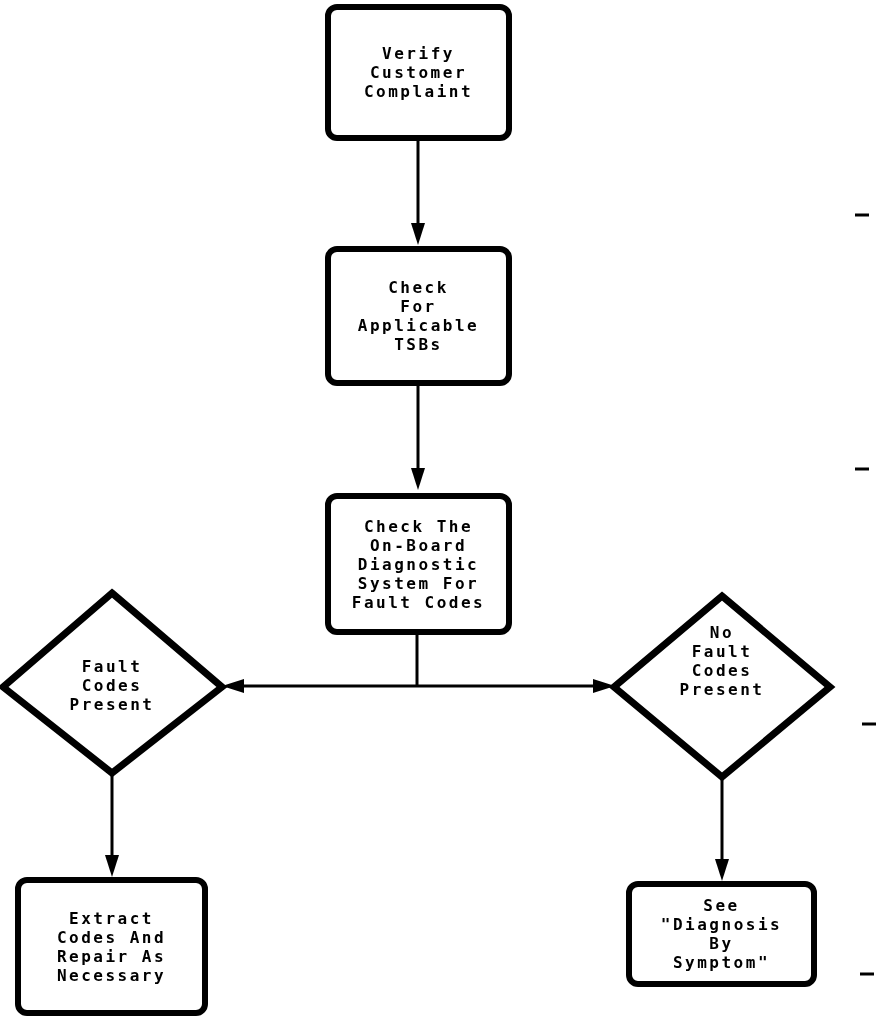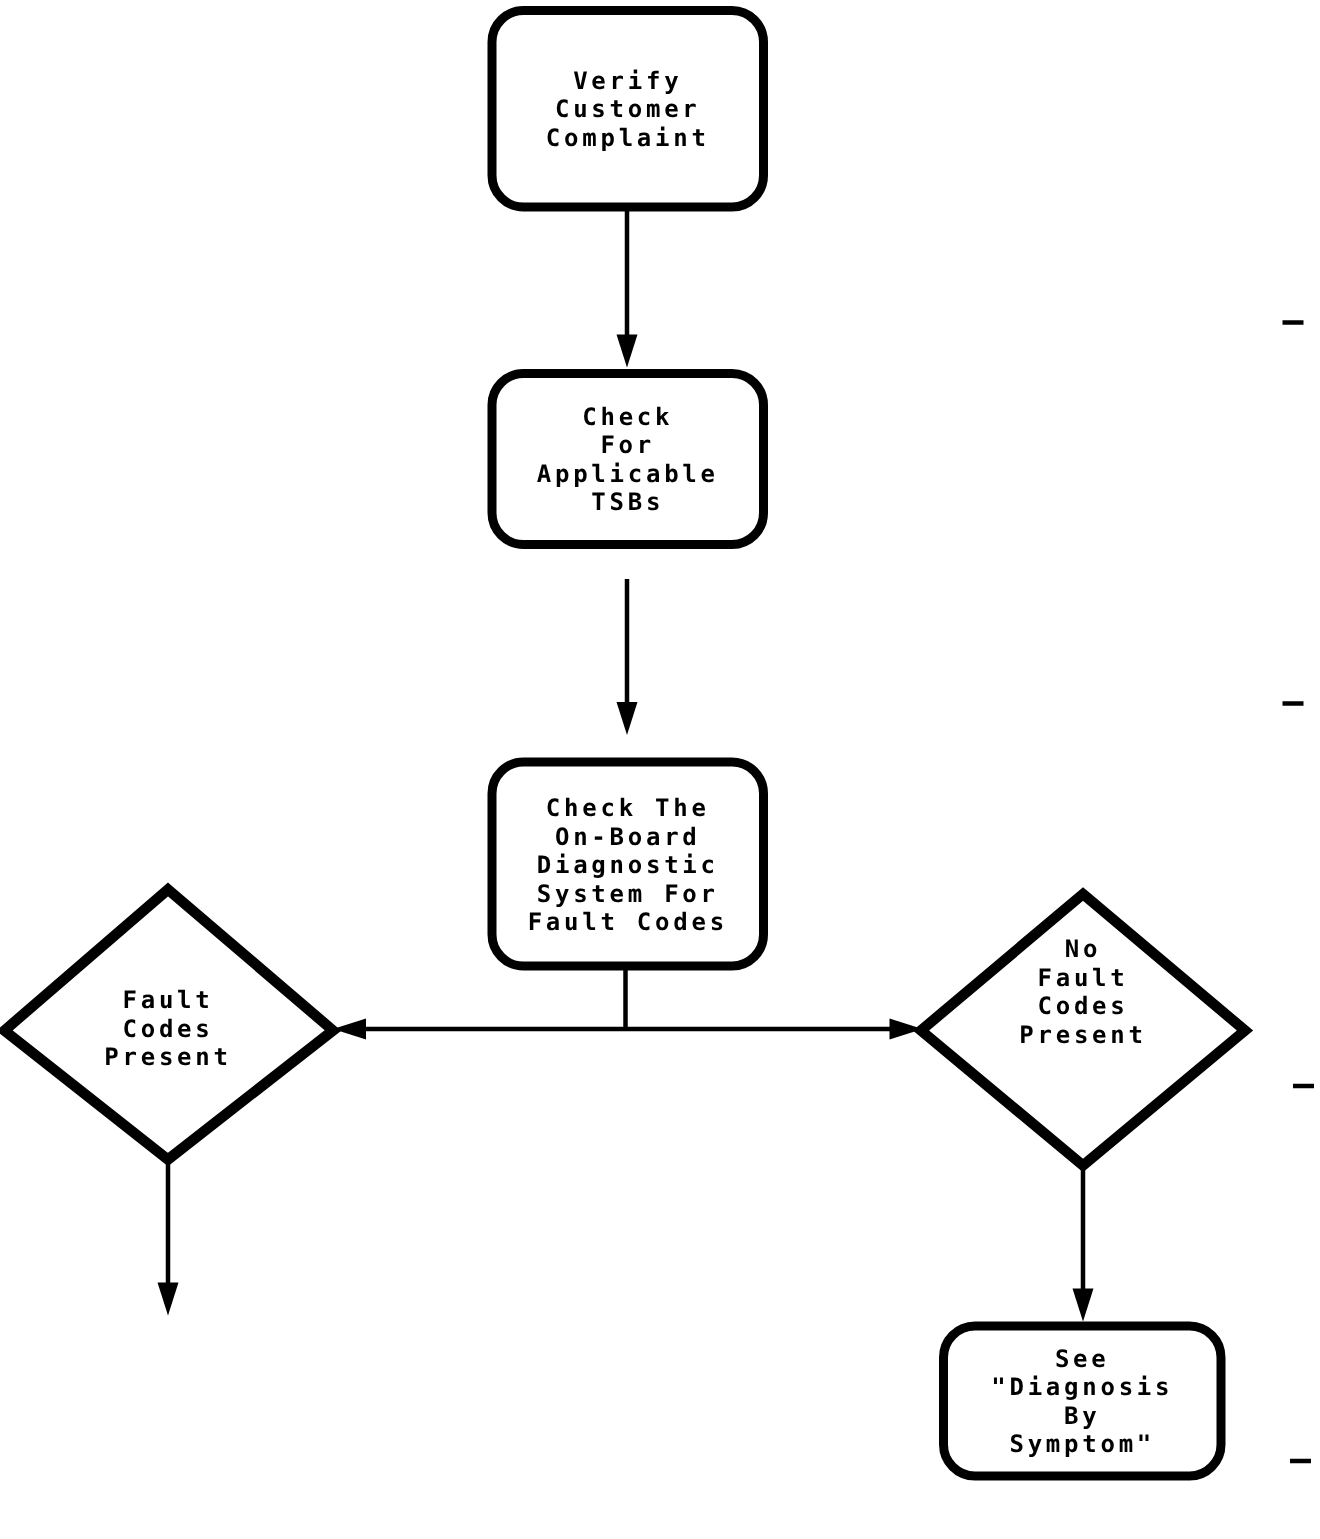--- a/index.html
+++ b/index.html
@@ -13,21 +13,21 @@
   }
   .wires {
     position: absolute;
     left: 0; top: 0;
     width: 880px; height: 1026px;
   }
   .node {
     position: absolute;
     box-sizing: border-box;
     border: 6px solid #000000;
-    border-radius: 24px;
+    border-radius: 12px;
     background: #ffffff;
     display: flex;
     align-items: center;
     justify-content: center;
   }
   .dlabel {
     position: absolute;
     display: flex;
     align-items: center;
     justify-content: center;
@@ -36,22 +36,22 @@
     font-weight: bold;
     font-size: 16px;
     line-height: 19px;
     letter-spacing: 2.5px;
     text-align: center;
     white-space: pre-line;
     color: #000000;
   }
   
   .n-verify   { left: 325px; top: 4px;   width: 187px; height: 137px; }
-  .n-tsbs     { left: 325px; top: 246px; width: 187px; height: 120px; }
-  .n-obd      { left: 325px; top: 493px; width: 187px; height: 142px; margin-top: 12px; }
+  .n-tsbs     { left: 325px; top: 246px; width: 187px; height: 140px; }
+  .n-obd      { left: 325px; top: 493px; width: 187px; height: 142px; }
   .n-extract  { left: 15px;  top: 877px; width: 193px; height: 139px; }
   .n-see      { left: 626px; top: 881px; width: 191px; height: 106px; }
   .d-fault    { left: 12px;  top: 635px; width: 200px; height: 100px; }
   .d-nofault  { left: 622px; top: 613px; width: 200px; height: 96px; }
 </style>
 </head>
 <body>
 
 <div class="canvas">
 
@@ -103,20 +103,26 @@
   </div>
 
   <div class="node n-obd">
     <div class="label">Check The
 On-Board
 Diagnostic
 System For
 Fault Codes</div>
   </div>
 
+  <div class="node n-extract">
+    <div class="label">Extract
+Codes And
+Repair As
+Necessary</div>
+  </div>
 
   <div class="node n-see">
     <div class="label">See
 "Diagnosis
 By
 Symptom"</div>
   </div>
 
   <div class="dlabel d-fault">
     <div class="label">Fault

